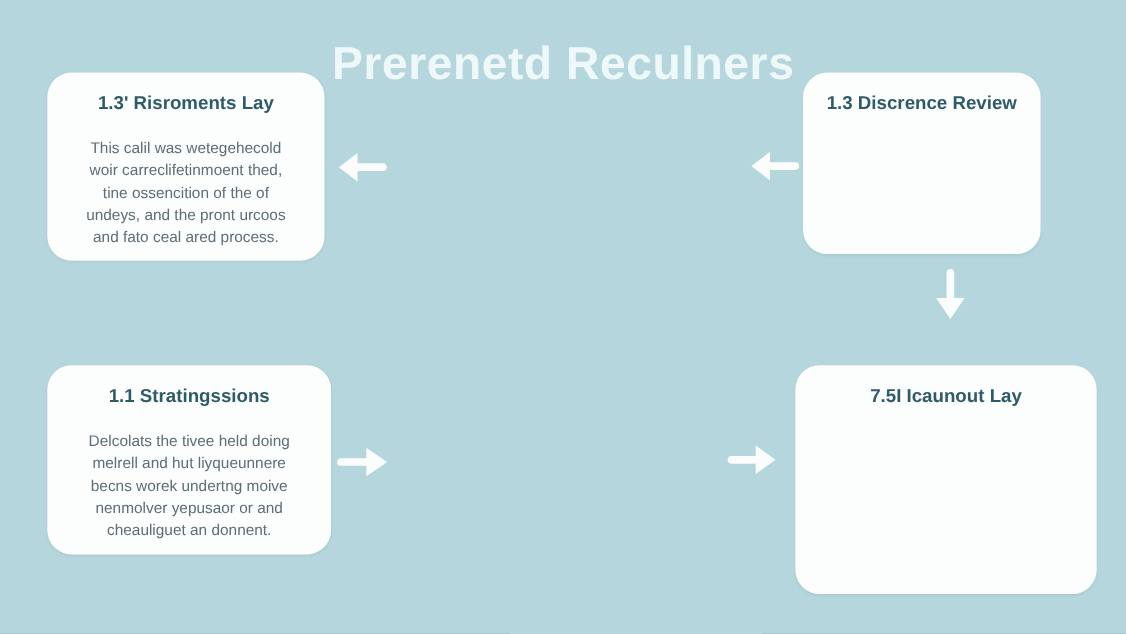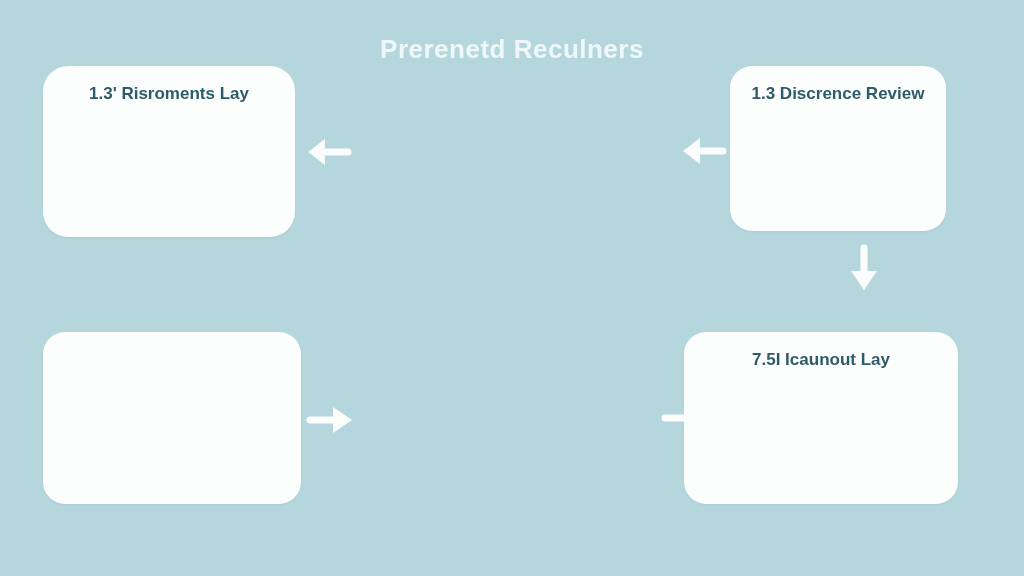--- a/index.html
+++ b/index.html
@@ -15,21 +15,21 @@
     margin: 0 auto;
     background: var(--bg, #b5d6dc);
     overflow: hidden;
   }
   .diagram-title {
     position: absolute;
     top: 34px;
     left: 0;
     width: 100%;
     text-align: center;
-    font-size: 26px;
+    font-size: 42px;
     font-weight: bold;
     letter-spacing: 0.5px;
     color: var(--title, #eef8f9);
   }
   .card {
     position: absolute;
     background: var(--card, #fcfdfd);
     border-radius: 22px;
     box-sizing: border-box;
     padding: 16px 18px;
@@ -42,24 +42,24 @@
     color: var(--heading, #2e5b68);
     margin-top: 2px;
   }
   .card-body {
     margin-top: 20px;
     font-size: 14px;
     line-height: 1.45;
     color: var(--bodytext, #5c6e76);
     white-space: pre-line;
   }
-  .card-top-left    { left: 43px;  top: 66px;  width: 252px; height: 171px; border-radius: 25px; }
+  .card-top-left    { left: 43px;  top: 66px;  width: 252px; height: 171px; }
   .card-top-right   { left: 730px; top: 66px;  width: 216px; height: 165px; }
   .card-bottom-left { left: 43px;  top: 332px; width: 258px; height: 172px; }
-  .card-bottom-right{ left: 684px; top: 332px; width: 274px; height: 172px; }
+  .card-bottom-right{ left: 723px; top: 332px; width: 274px; height: 208px; }
 
   .arrow {
     position: absolute;
     color: var(--arrow, #fbfdfd);
   }
   .arrow svg { display: block; }
   .arrow .shaft { stroke: currentColor; stroke-width: 7; stroke-linecap: round; fill: none; }
   .arrow .head  { fill: currentColor; stroke: none; }
 
   .arrow-left-top-mid   { left: 303px; top: 133px; }
@@ -70,27 +70,38 @@
 </style>
 </head>
 <body>
 
 <div class="stage">
 
   <div class="diagram-title">Prerenetd Reculners</div>
 
   <div class="card card-top-left">
     <div class="card-heading">1.3' Risroments Lay</div>
+    <div class="card-body">This calil was wetegehecold
+woir carreclifetinmoent thed,
+tine ossencition of the of
+undeys, and the pront urcoos
+and fato ceal ared process.</div>
   </div>
 
   <div class="card card-top-right">
     <div class="card-heading">1.3 Discrence Review</div>
   </div>
 
   <div class="card card-bottom-left">
+    <div class="card-heading">1.1 Stratingssions</div>
+    <div class="card-body">Delcolats the tivee held doing
+melrell and hut liyqueunnere
+becns worek undertng moive
+nenmolver yepusaor or and
+cheauliguet an donnent.</div>
   </div>
 
   <div class="card card-bottom-right">
     <div class="card-heading">7.5I Icaunout Lay</div>
   </div>
 
   <div class="arrow arrow-left-top-mid">
     <svg width="50" height="38" viewBox="0 0 50 38">
       <line class="shaft" x1="45" y1="19" x2="16" y2="19"></line>
       <path class="head" d="M22 6 L5 19 L22 32 Z"></path>

